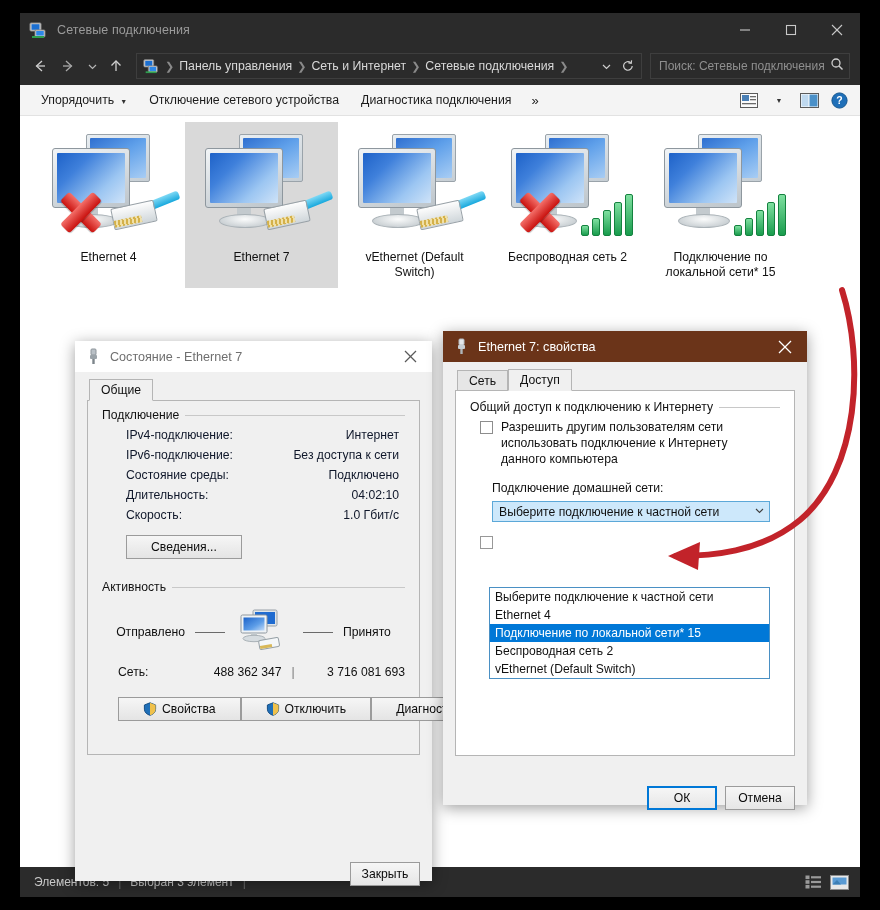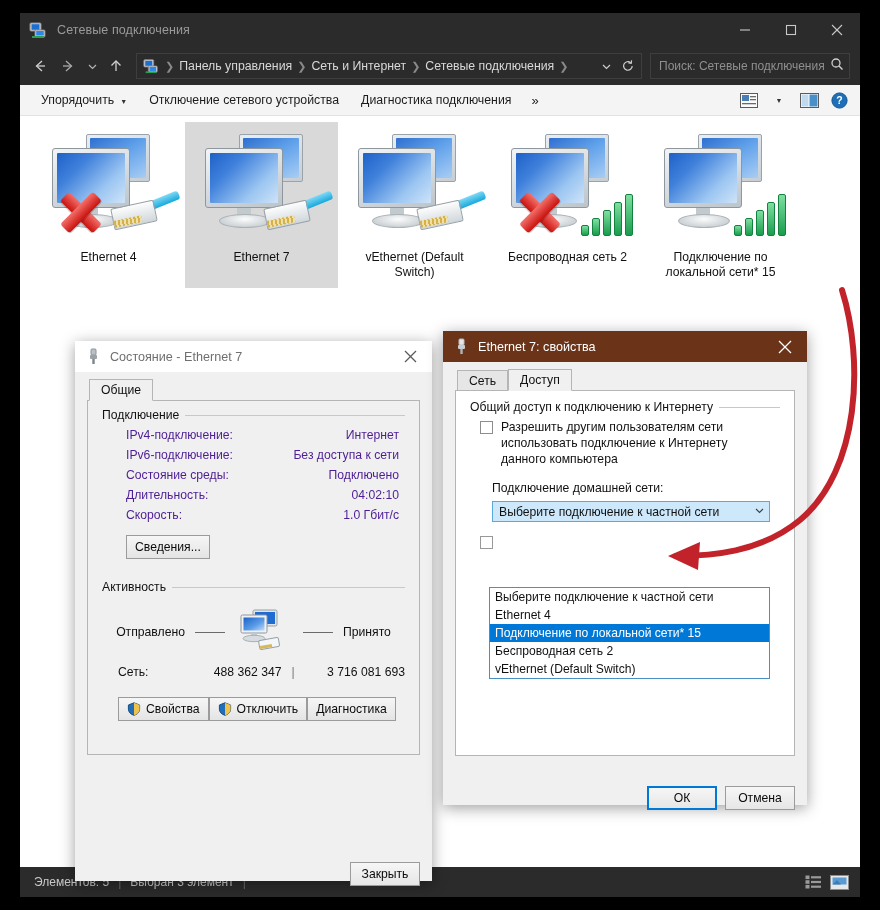--- a/index.html
+++ b/index.html
@@ -203,27 +203,27 @@
 
   .group { position:relative; margin:14px 14px 0 14px; padding-top:10px; }
   .group > .gtitle {
     position:absolute; left:0; top:0; transform:translateY(-50%);
     background:#f0f0f0; padding-right:6px; font-size:12.2px; color:#111;
   }
   .grp-line {
     position:absolute; left:0; right:0; top:0; height:1px; background:#c8c8c8;
   }
 
-  .row { display:flex; font-size:12.2px; color:#4c1d95; padding:3px 0 3px 24px; }
+  .row { display:flex; font-size:12.2px; color:#0f172a; padding:3px 0 3px 24px; }
   .row .k { flex:1 1 auto; }
   .row .v { text-align:right; white-space:nowrap; padding-right:6px;margin-left:16px; }
 
   .btn {
     font-size:12.2px; color:#0b0b0b; background:linear-gradient(180deg,#f6f6f6,#e4e4e4);
-    border:1px solid #9b9b9b; padding:4px 8px; display:inline-flex;
+    border:1px solid #9b9b9b; padding:4px 24px; display:inline-flex;
     align-items:center; gap:5px; line-height:14px;
   }
   .shield { width:14px; height:14px; flex:0 0 auto; }
 
   
   .act-row { display:flex; align-items:center; justify-content:center; gap:0; padding-top:12px;}
   .act-label { font-size:12.2px; color:#111; }
   .dash { width:30px; height:1px; background:#6a6a6a; margin:0 10px; }
   .act-icon { width:58px; height:46px; position:relative; }
   .bytes-row { display:flex; align-items:center; font-size:12.2px; color:#111; padding:10px 0 0 16px;}

